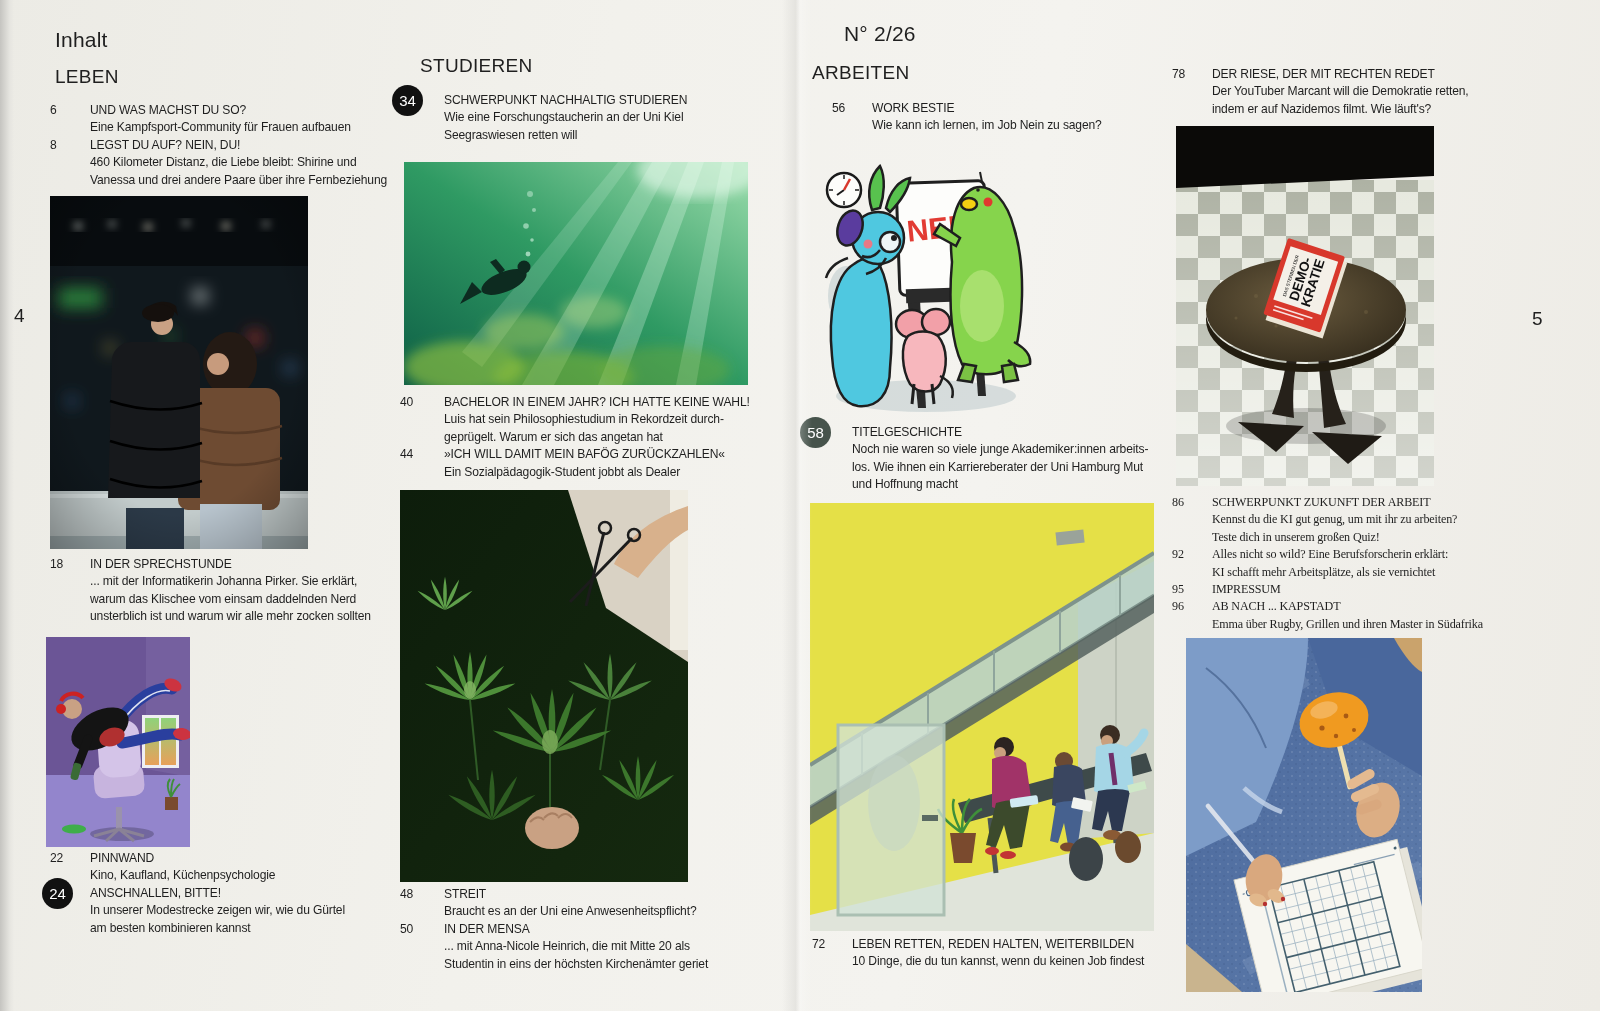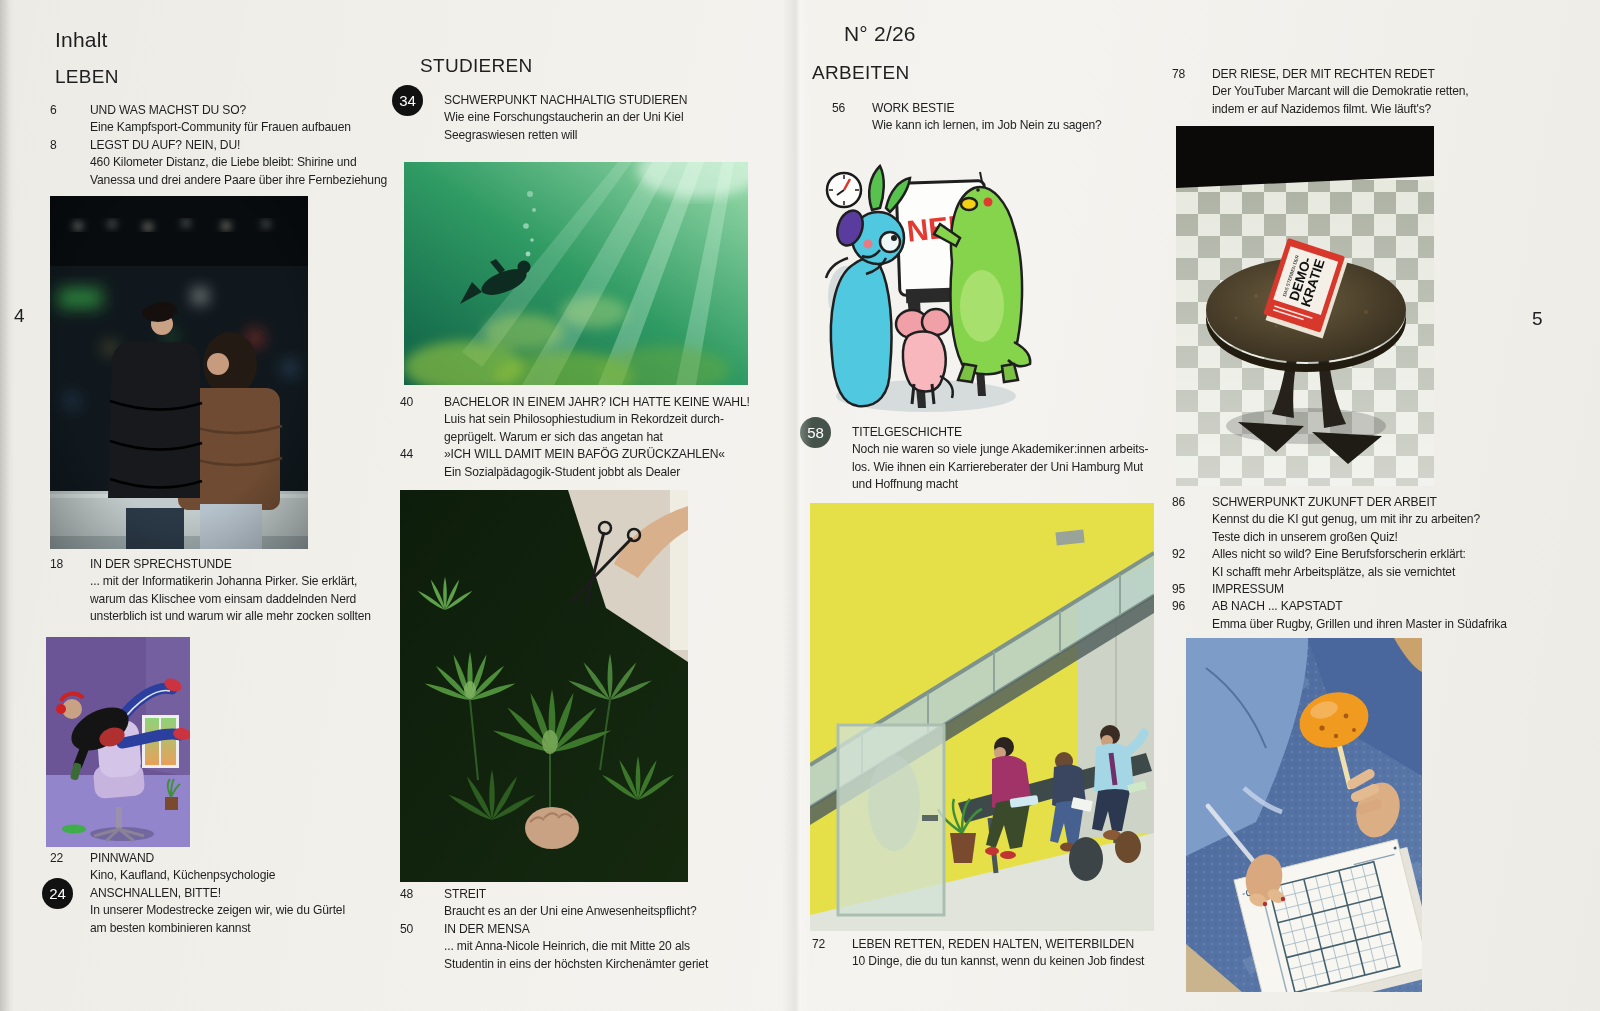--- a/index.html
+++ b/index.html
@@ -595,21 +595,21 @@
           <text x="0" y="-14" font-size="4.6" text-anchor="middle">DAS STERBEN DER</text>
           <text x="0" y="-1" font-size="13.5" font-weight="bold" text-anchor="middle">DEMO-</text>
           <text x="0" y="12" font-size="13.5" font-weight="bold" text-anchor="middle">KRATIE</text>
         </g>
         <rect x="8" y="68" width="40" height="1.6" fill="#fff" opacity=".85"></rect>
         <rect x="8" y="72" width="32" height="1.6" fill="#fff" opacity=".85"></rect>
       </g>
     </svg>
   </figure>
 
-  <div class="block" style="left:1172px;top:494px;">
+  <div class="block" style="left:1172px;top:494px;font-family:Liberation Serif, serif;">
     <div class="entry">
       <div class="num">86</div>
       <div class="etxt">
         <div class="etitle">SCHWERPUNKT ZUKUNFT DER ARBEIT</div>
         <div class="edesc">Kennst du die KI gut genug, um mit ihr zu arbeiten?
 Teste dich in unserem großen Quiz!</div>
       </div>
     </div>
     <div class="entry">
       <div class="num">92</div>

